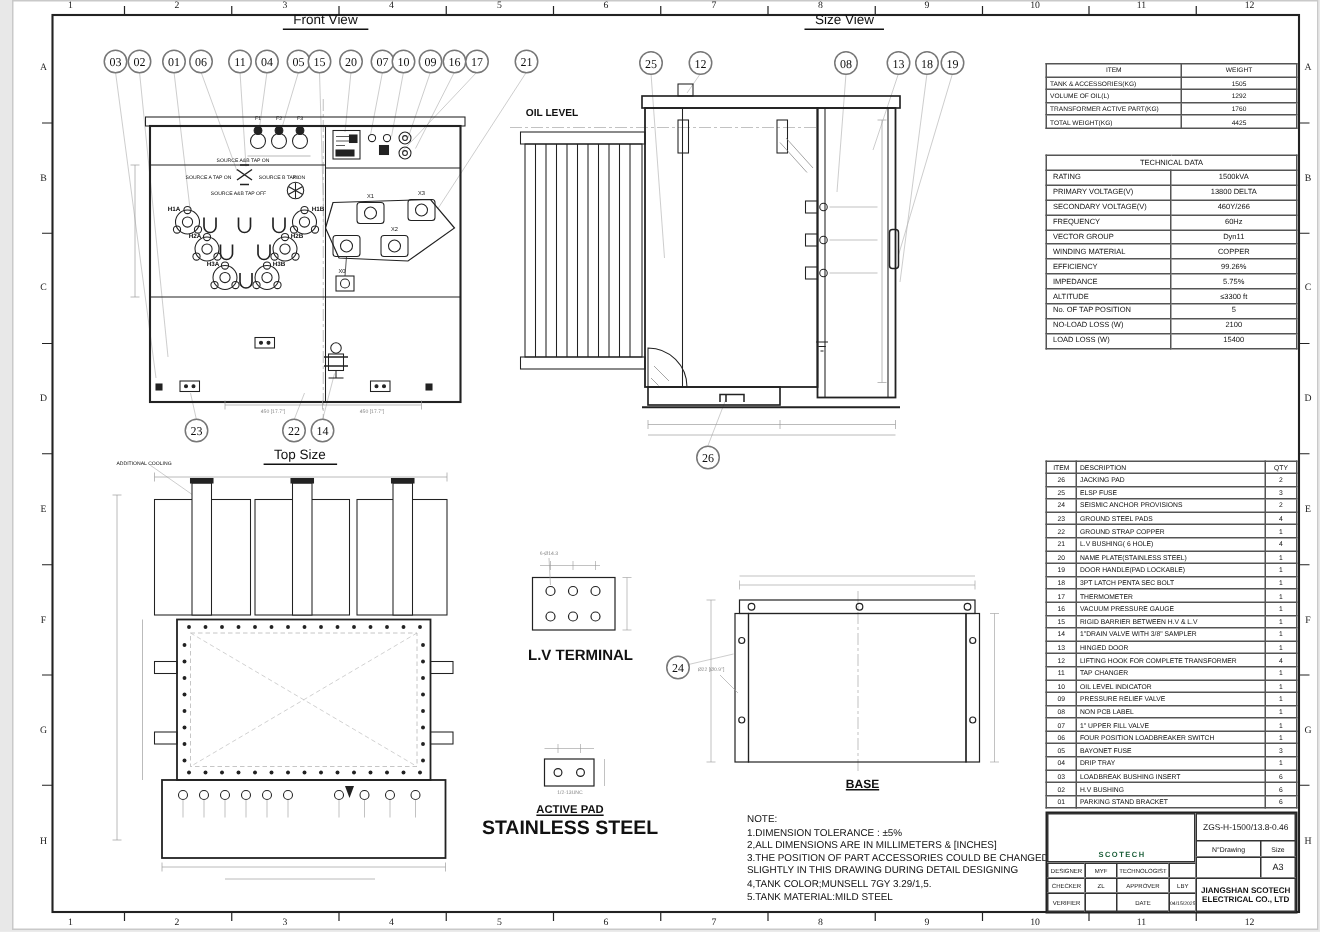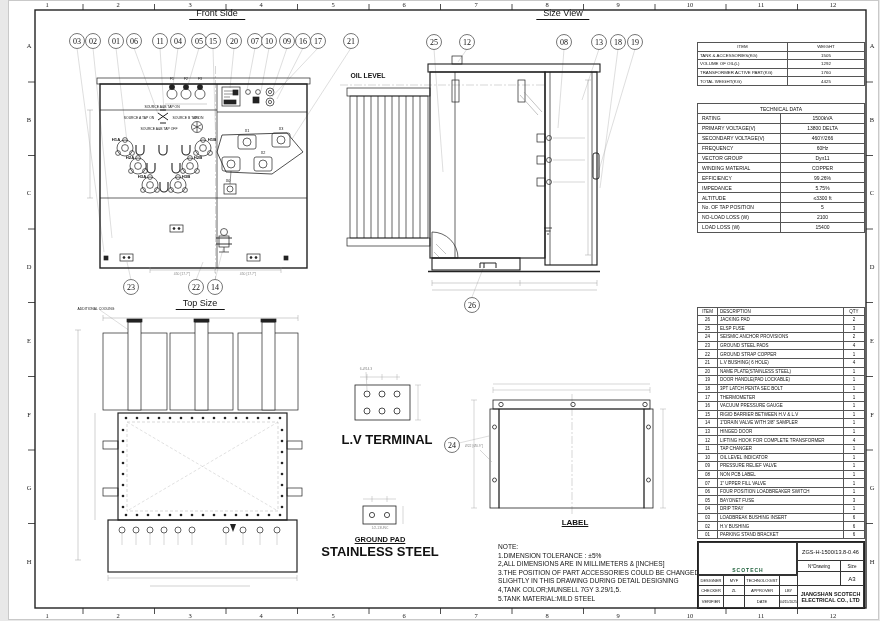--- a/index.html
+++ b/index.html
@@ -464,27 +464,27 @@
     <span class="ref" style="left:872px;top:45px">A</span>
     <span class="ref" style="left:872px;top:119px">B</span>
     <span class="ref" style="left:872px;top:192px">C</span>
     <span class="ref" style="left:872px;top:266px">D</span>
     <span class="ref" style="left:872px;top:340px">E</span>
     <span class="ref" style="left:872px;top:414px">F</span>
     <span class="ref" style="left:872px;top:487px">G</span>
     <span class="ref" style="left:872px;top:561px">H</span>
   </div>
 
-  <div class="vtitle" style="left:217px;top:8px">Front Side</div>
+  <div class="vtitle" style="left:217px;top:8px">Front View</div>
   <div class="vtitle" style="left:563px;top:8px">Size View</div>
   <div class="vtitle" style="left:200px;top:298px">Top Size</div>
-  <div class="blk" style="left:387px;top:432px;font-size:13px">L.V TERMINAL</div>
-  <div class="blk" style="left:380px;top:535px;font-size:7.5px;text-decoration:underline">GROUND PAD</div>
+  <div class="blk" style="left:387px;top:432px;font-size:10px">L.V TERMINAL</div>
+  <div class="blk" style="left:380px;top:535px;font-size:7.5px;text-decoration:underline">ACTIVE PAD</div>
   <div class="blk" style="left:380px;top:544px;font-size:13px">STAINLESS STEEL</div>
-  <div class="blk" style="left:575px;top:518px;font-size:8px;text-decoration:underline">LABEL</div>
+  <div class="blk" style="left:575px;top:518px;font-size:8px;text-decoration:underline">BASE</div>
   <div class="blk" style="left:368px;top:72px;font-size:6.8px">OIL LEVEL</div>
   <div class="ml" style="left:96px;top:309px;font-size:3.4px">ADDITIONAL COOLING</div>
 
   <span class="ml" style="left:172px;top:79px">F1</span>
   <span class="ml" style="left:186px;top:79px">F2</span>
   <span class="ml" style="left:200px;top:79px">F3</span>
   <span class="ml" style="left:162px;top:107px">SOURCE A&amp;B TAP ON</span>
   <span class="ml" style="left:139px;top:118px">SOURCE A TAP ON</span>
   <span class="ml" style="left:188px;top:118px">SOURCE B TAP ON</span>
   <span class="ml" style="left:159px;top:129px">SOURCE A&amp;B TAP OFF</span>

